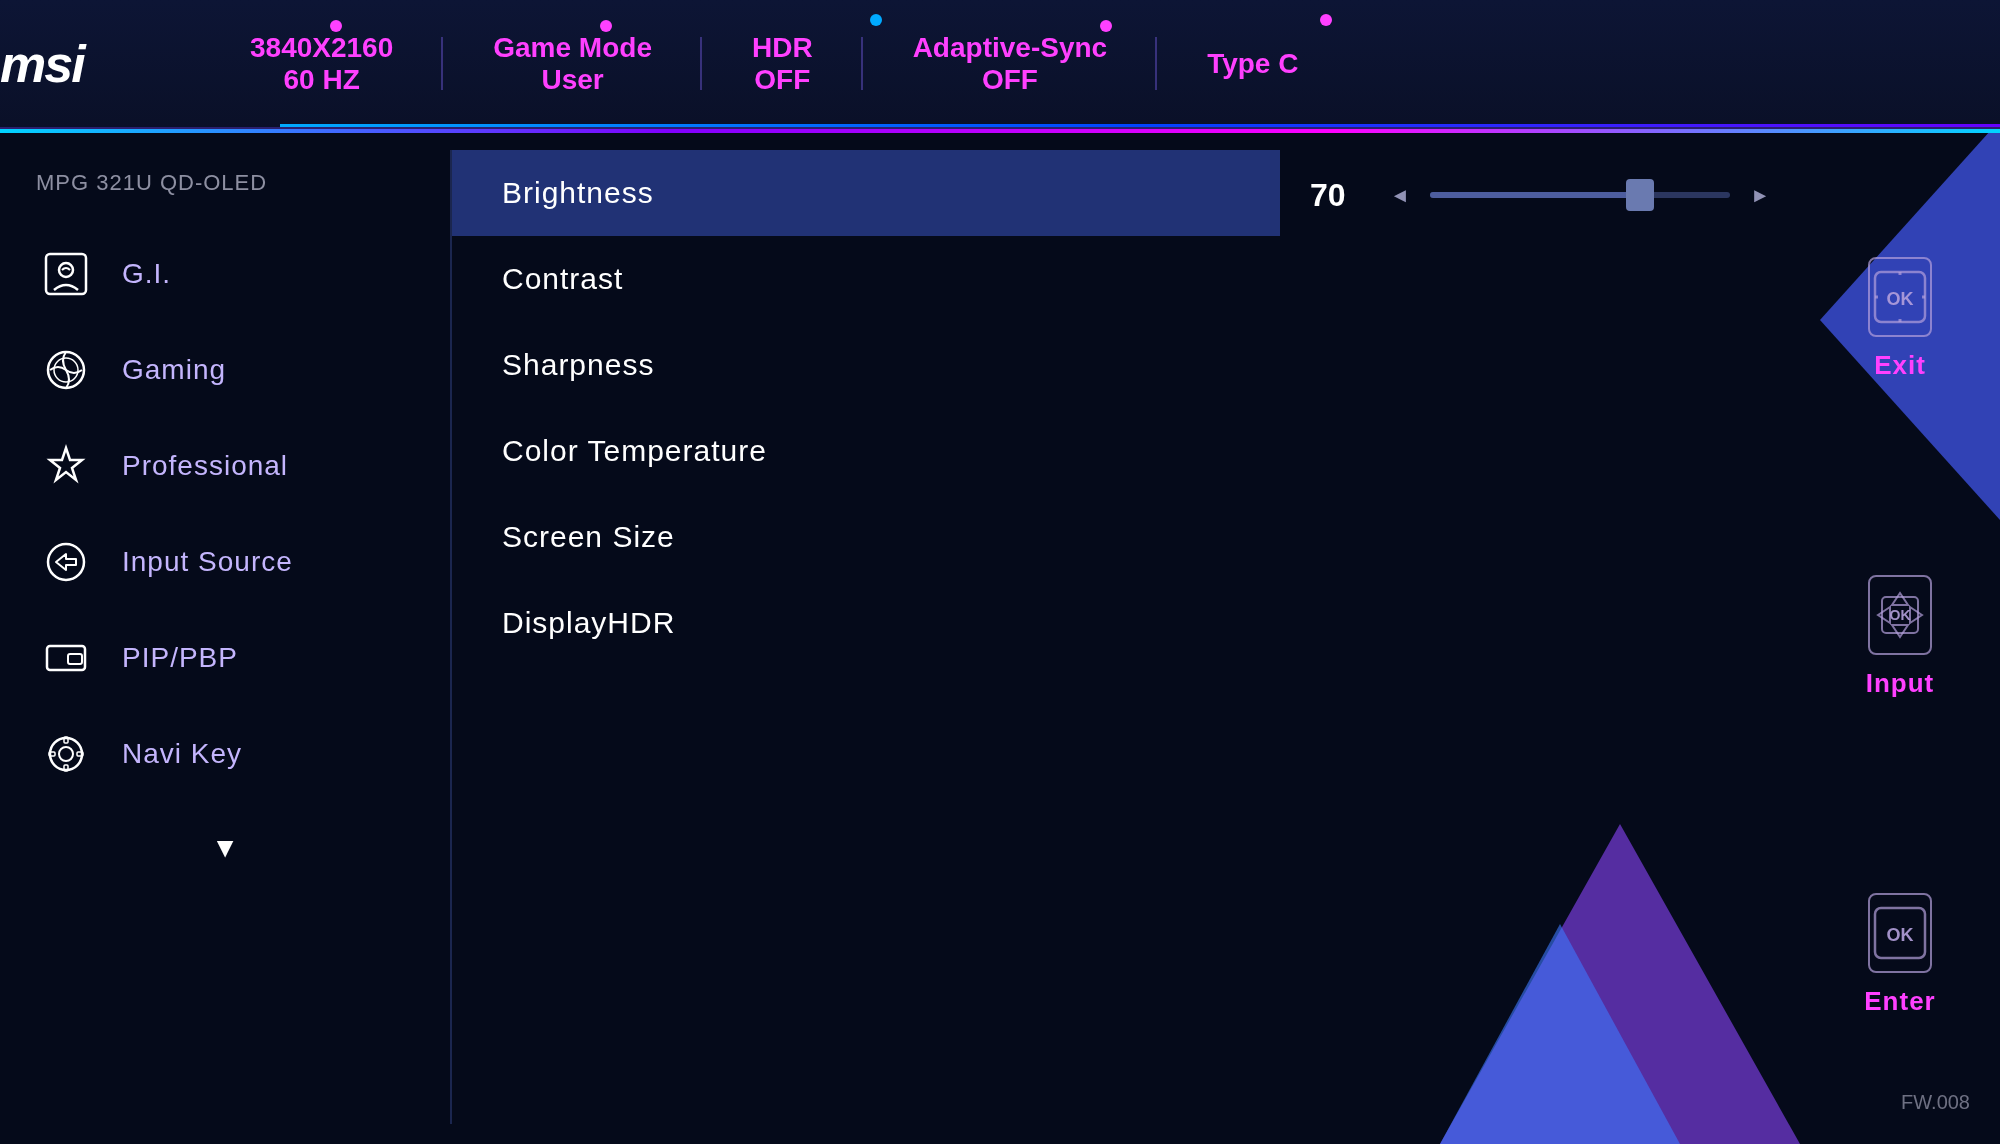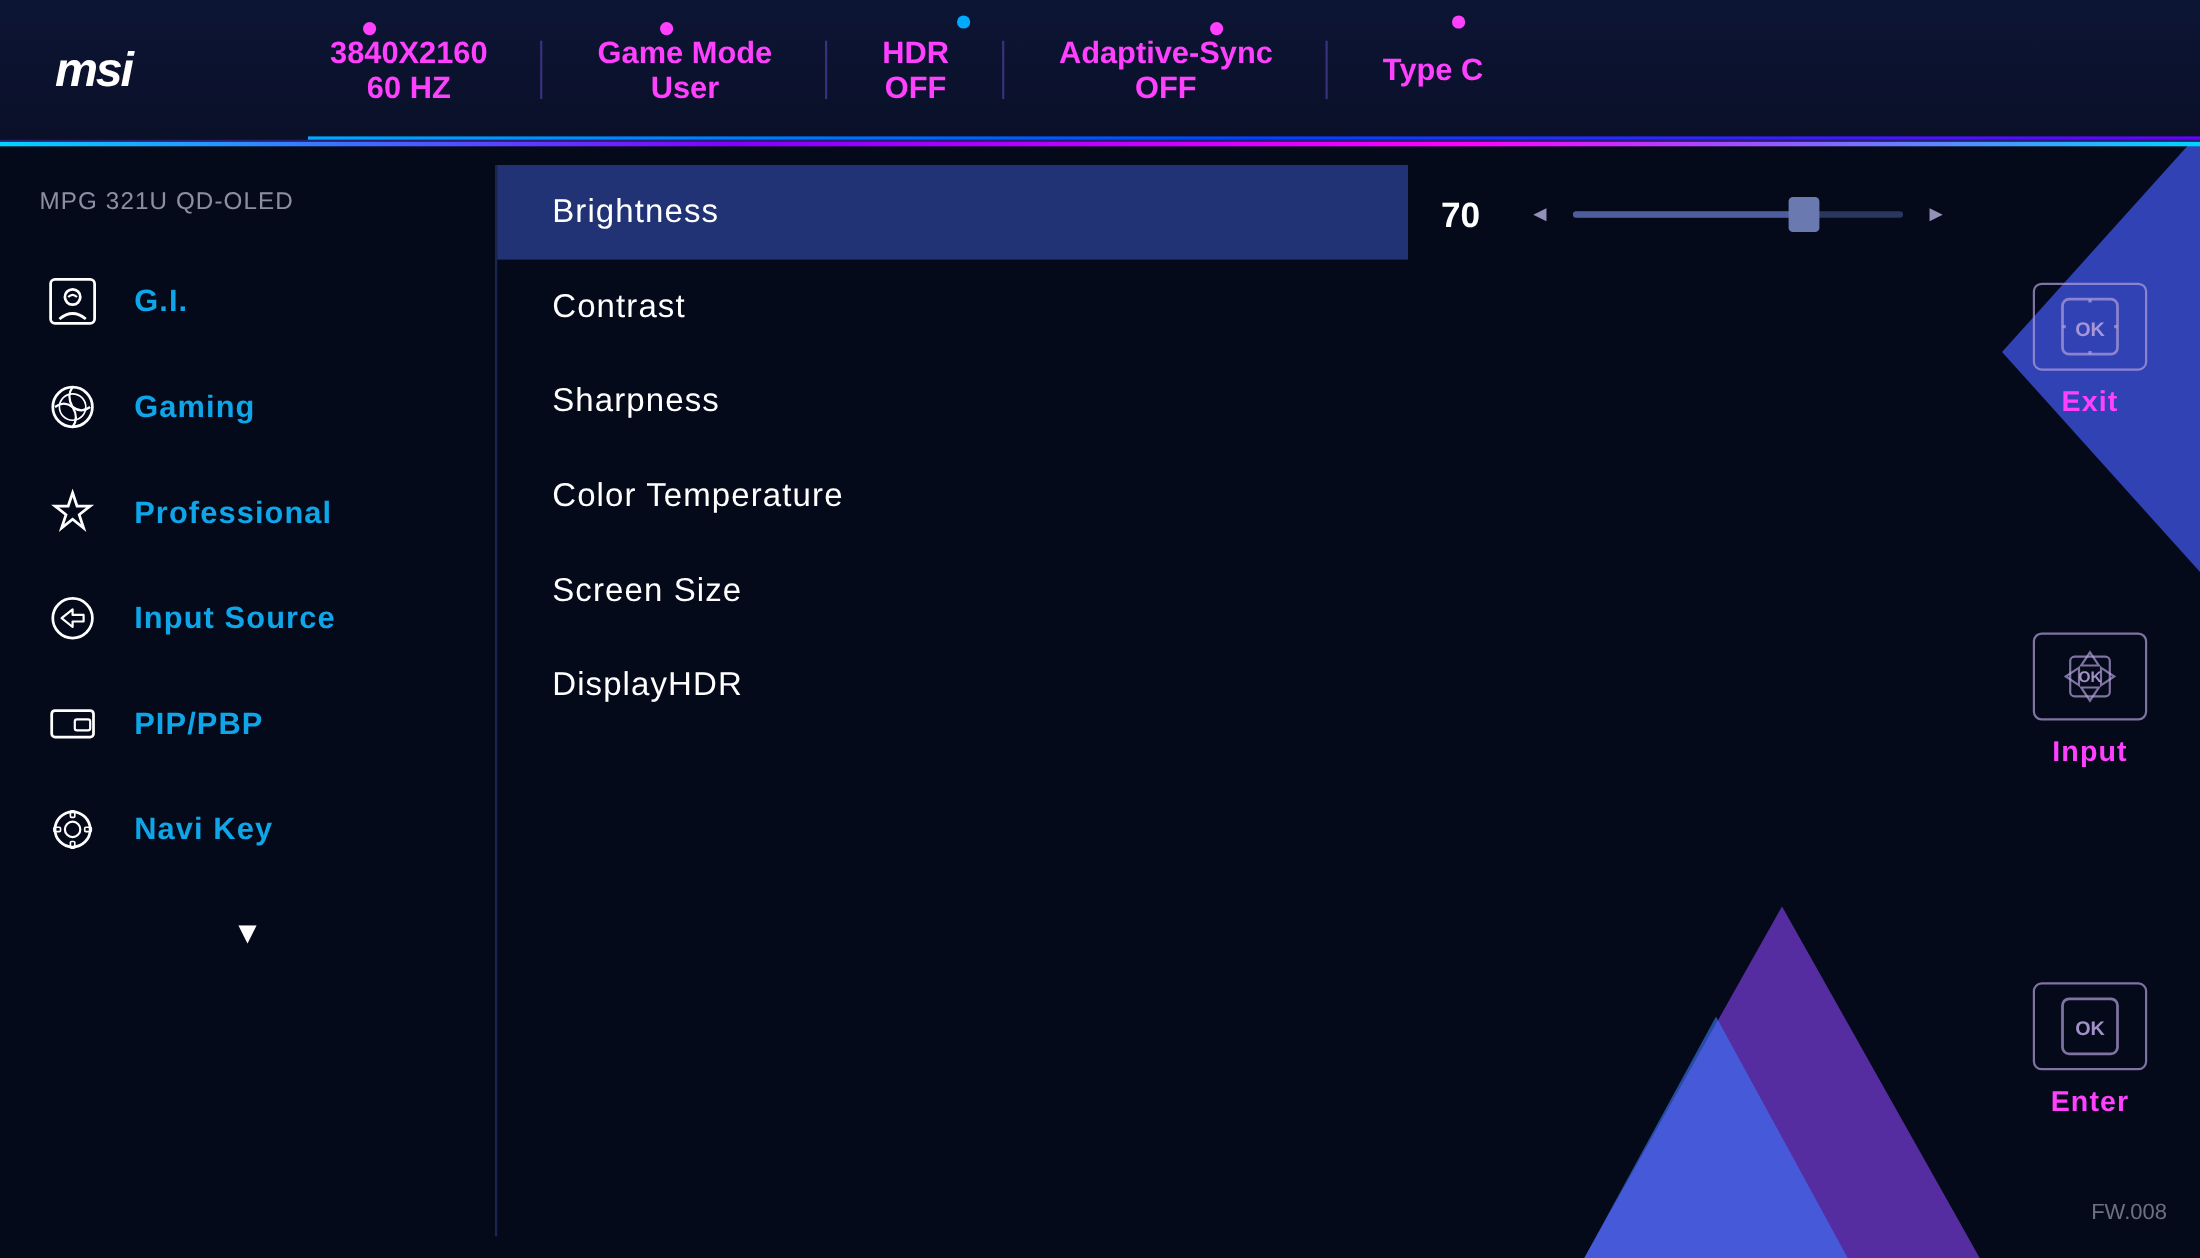--- a/index.html
+++ b/index.html
@@ -70,22 +70,21 @@
       content: '';
       position: absolute;
       bottom: -6px;
       left: 0;
       right: 0;
       height: 4px;
       background: linear-gradient(90deg, #00d4ff, #8000ff, #ff00ff, #00d4ff);
     }
 
     .msi-logo {
-      margin-left: 50px;
-      font-size: 44px;
+      font-size: 52px;
       font-style: italic;
       font-weight: 900;
       color: white;
       letter-spacing: -2px;
       min-width: 200px;
     }
 
     .header-info {
       display: flex;
       align-items: center;
@@ -221,22 +220,22 @@
       z-index: 1;
     }
 
     .nav-icon svg {
       width: 44px;
       height: 44px;
     }
 
     .nav-label {
       font-size: 28px;
-      color: #0ea5e9;
-      font-weight: 700;
+      color: #c4b5fd;
+      font-weight: 400;
       letter-spacing: 1px;
       position: relative;
       z-index: 1;
     }
 
     
     .nav-arrow-down {
       text-align: center;
       padding: 20px;
       margin-top: 10px;
@@ -335,27 +334,27 @@
     }
 
     .control-group {
       display: flex;
       flex-direction: column;
       align-items: center;
       gap: 8px;
     }
 
     .control-btn {
-      width: 104px;
+      width: 64px;
       height: 80px;
       border: 2.5px solid rgba(180, 160, 220, 0.7);
       border-radius: 8px;
       display: flex;
       align-items: center;
-      justify-content: center;
+      justify-content: flex-start;
       position: relative;
       cursor: pointer;
     }
 
     .control-label {
       font-size: 26px;
       color: #ff40ff;
       font-weight: bold;
       letter-spacing: 1px;
       margin-top: 5px;

